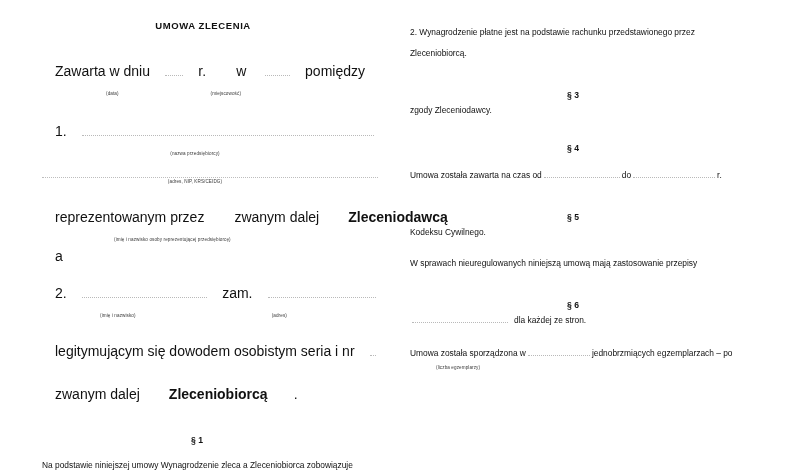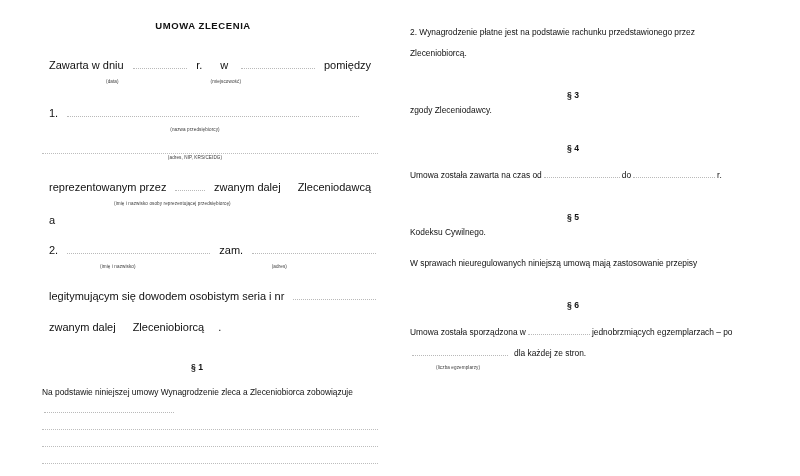--- a/index.html
+++ b/index.html
@@ -29,23 +29,23 @@
     text-align:center;
     font-size:9.5px;
     font-weight:bold;
     letter-spacing:.6px;
     margin:12px 0 0 0;
     padding-right:14px;
   }
 
   
   .line{
-    font-size:11px;
+    font-size:14px;
     line-height:11px;
-    margin:7px;
+    margin:13px;
     white-space:nowrap;
   }
   .para{
     font-size:8.4px;
     line-height:21px;
     margin:0;
   }
 
   .section-mark{
     text-align:center;
@@ -79,21 +79,21 @@
     color:#3a3a3a;
     line-height:6px;
     margin:1px 0 0 0;
     letter-spacing:.1px;
     white-space:nowrap;
   }
   .caption.c{text-align:center;}
 
   .row{display:flex;align-items:baseline;}
   .nowrap{white-space:nowrap;}
-  b{font-weight:normal;}
+  b{font-weight:bold;}
   .mt6{margin-top:6px;}
   .mt8{margin-top:8px;}
   .mt10{margin-top:10px;}
   .mt12{margin-top:12px;}
   .mt14{margin-top:14px;}
   .mt16{margin-top:16px;}
   .mt20{margin-top:20px;}
   .mt22{margin-top:22px;}
   .mt26{margin-top:26px;}
 </style>
@@ -191,25 +191,25 @@
       <span class="para nowrap">do</span>
       <span class="fill" style="width:82px;"></span>
       <span class="para nowrap">r.</span>
     </div>
 
     <div class="section-mark mt26">§ 5</div>
     <div class="para">Kodeksu Cywilnego.</div>
     <div class="para mt10">W sprawach nieuregulowanych niniejszą umową mają zastosowanie przepisy</div>
 
     <div class="section-mark mt26">§ 6</div>
+    <div class="row">
+      <span class="fill" style="width:96px;"></span>
+      <span class="para nowrap" style="padding-left:4px;">dla każdej ze stron.</span>
+    </div>
     <div class="row mt12">
       <span class="para nowrap">Umowa została sporządzona w</span>
       <span class="fill" style="width:62px;"></span>
       <span class="para nowrap">jednobrzmiących egzemplarzach – po</span>
     </div>
-    <div class="row">
-      <span class="fill" style="width:96px;"></span>
-      <span class="para nowrap" style="padding-left:4px;">dla każdej ze stron.</span>
-    </div>
     <div class="caption" style="margin-left:26px;">(liczba egzemplarzy)</div>
 
   </div>
 </div>
 
 </body></html>

